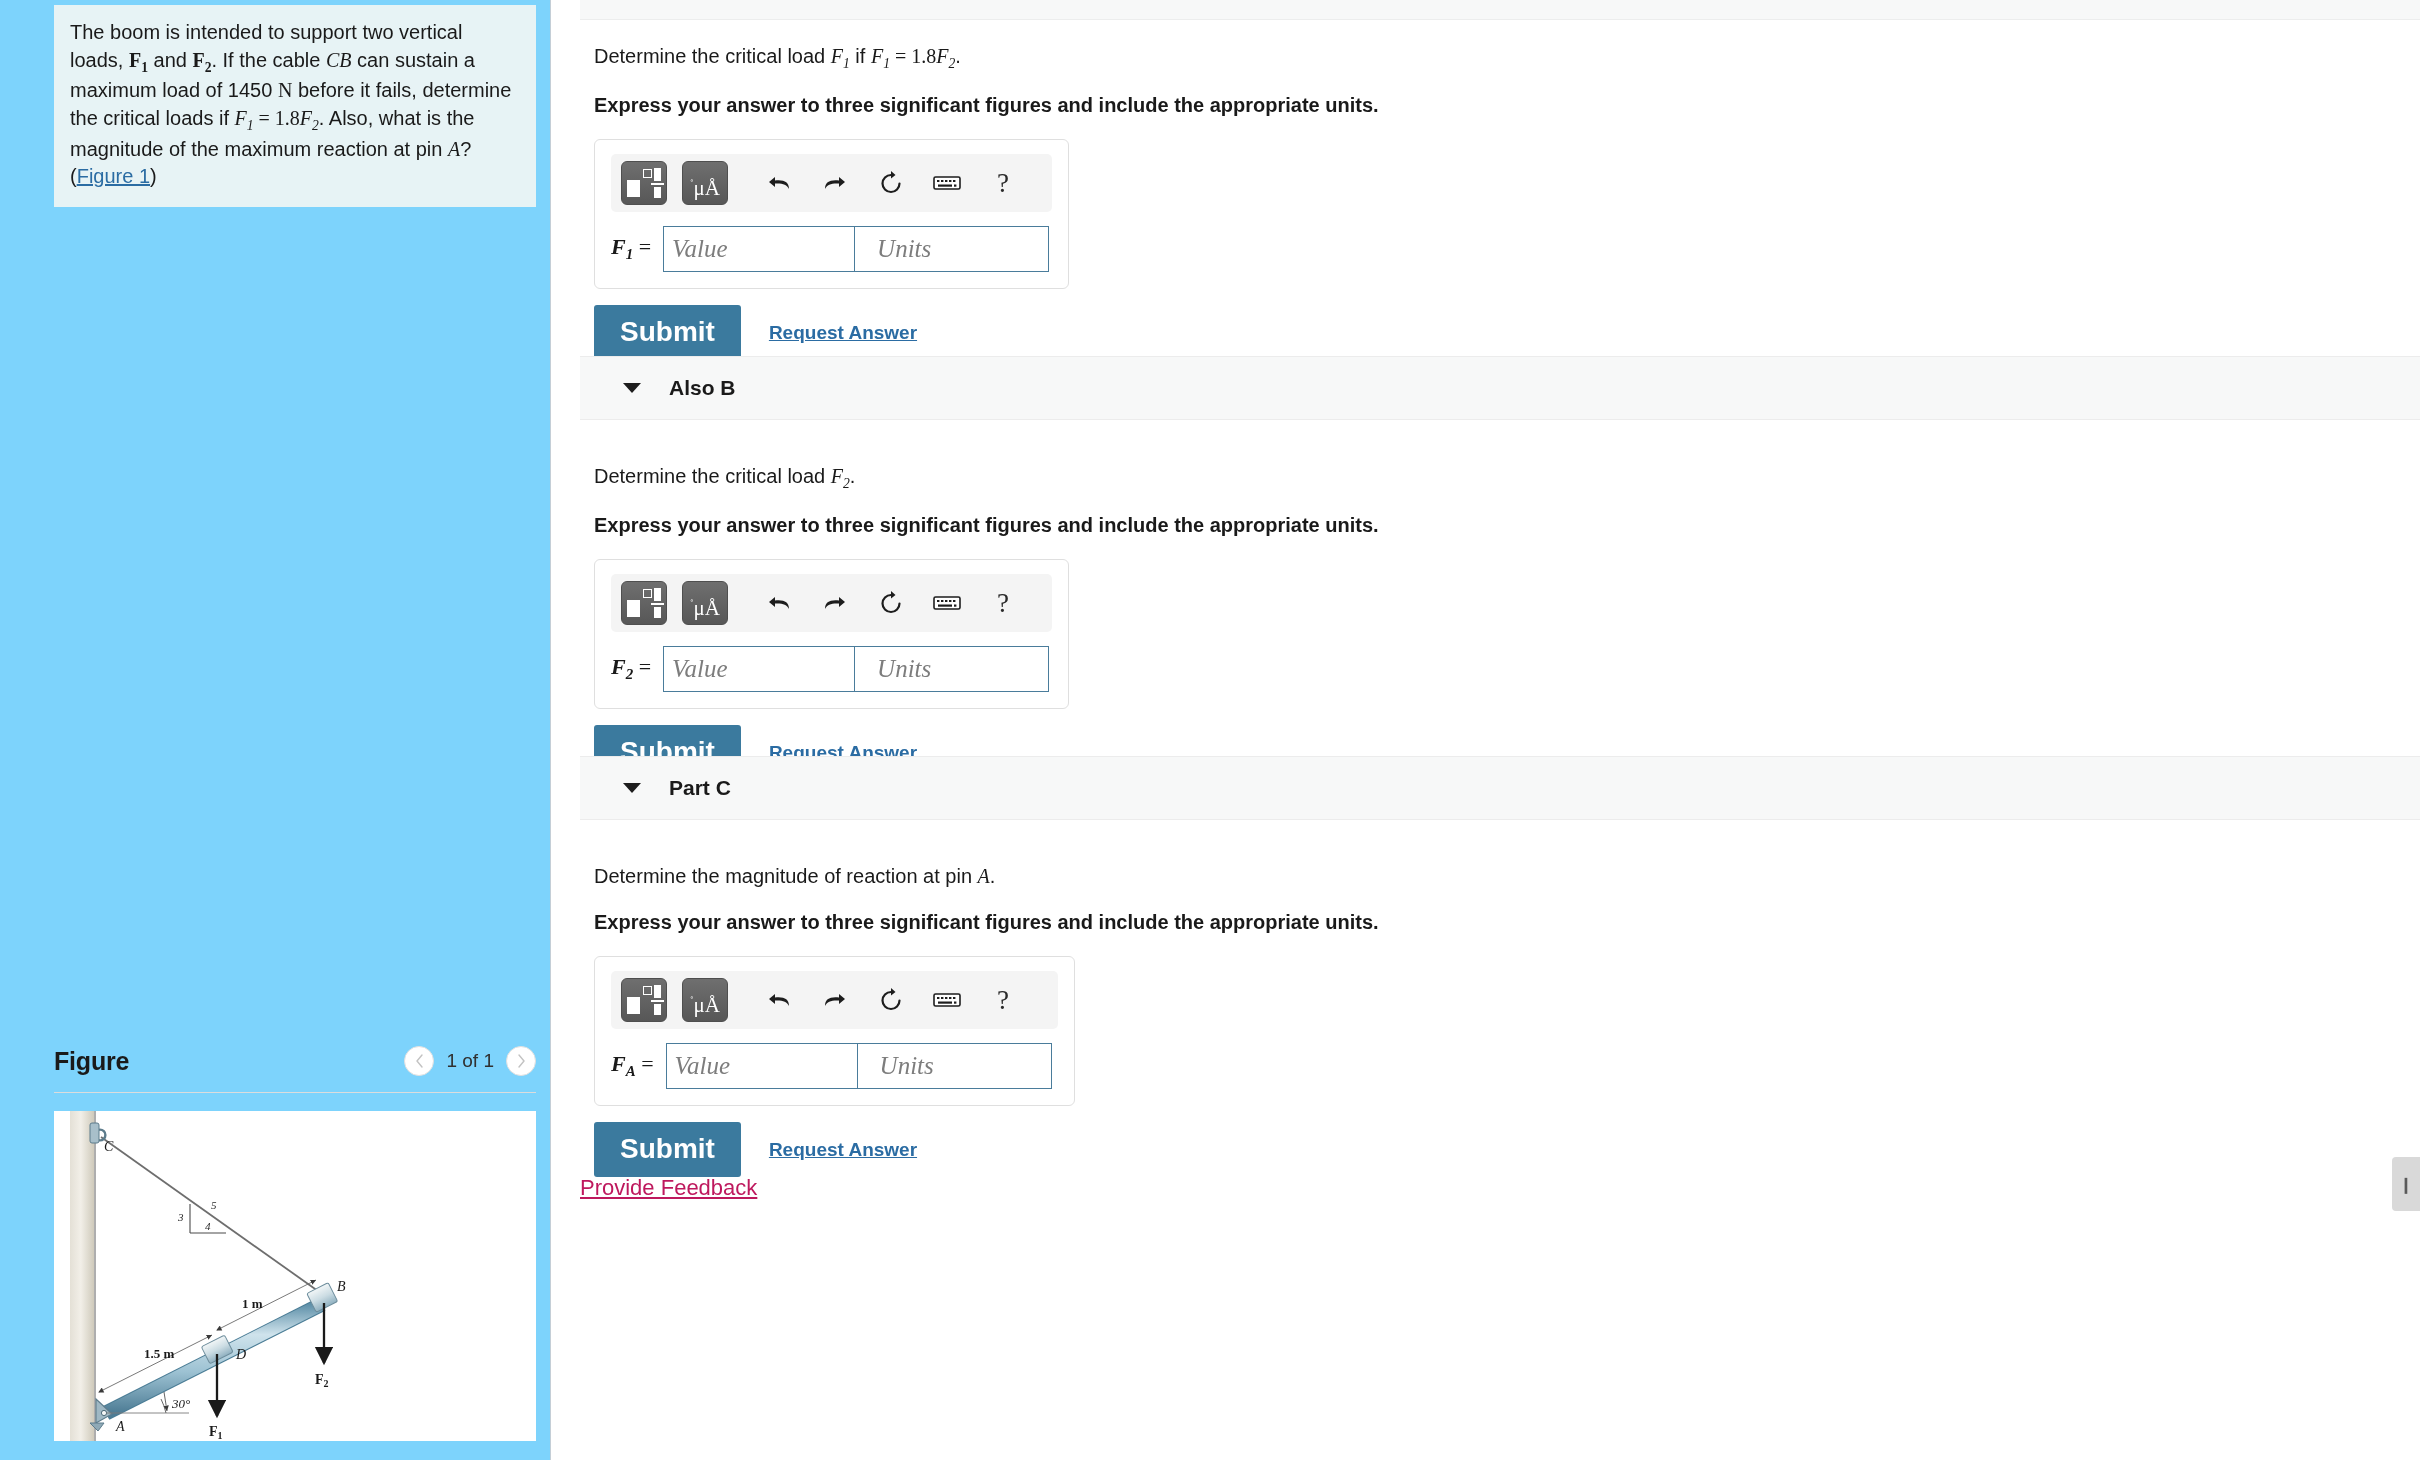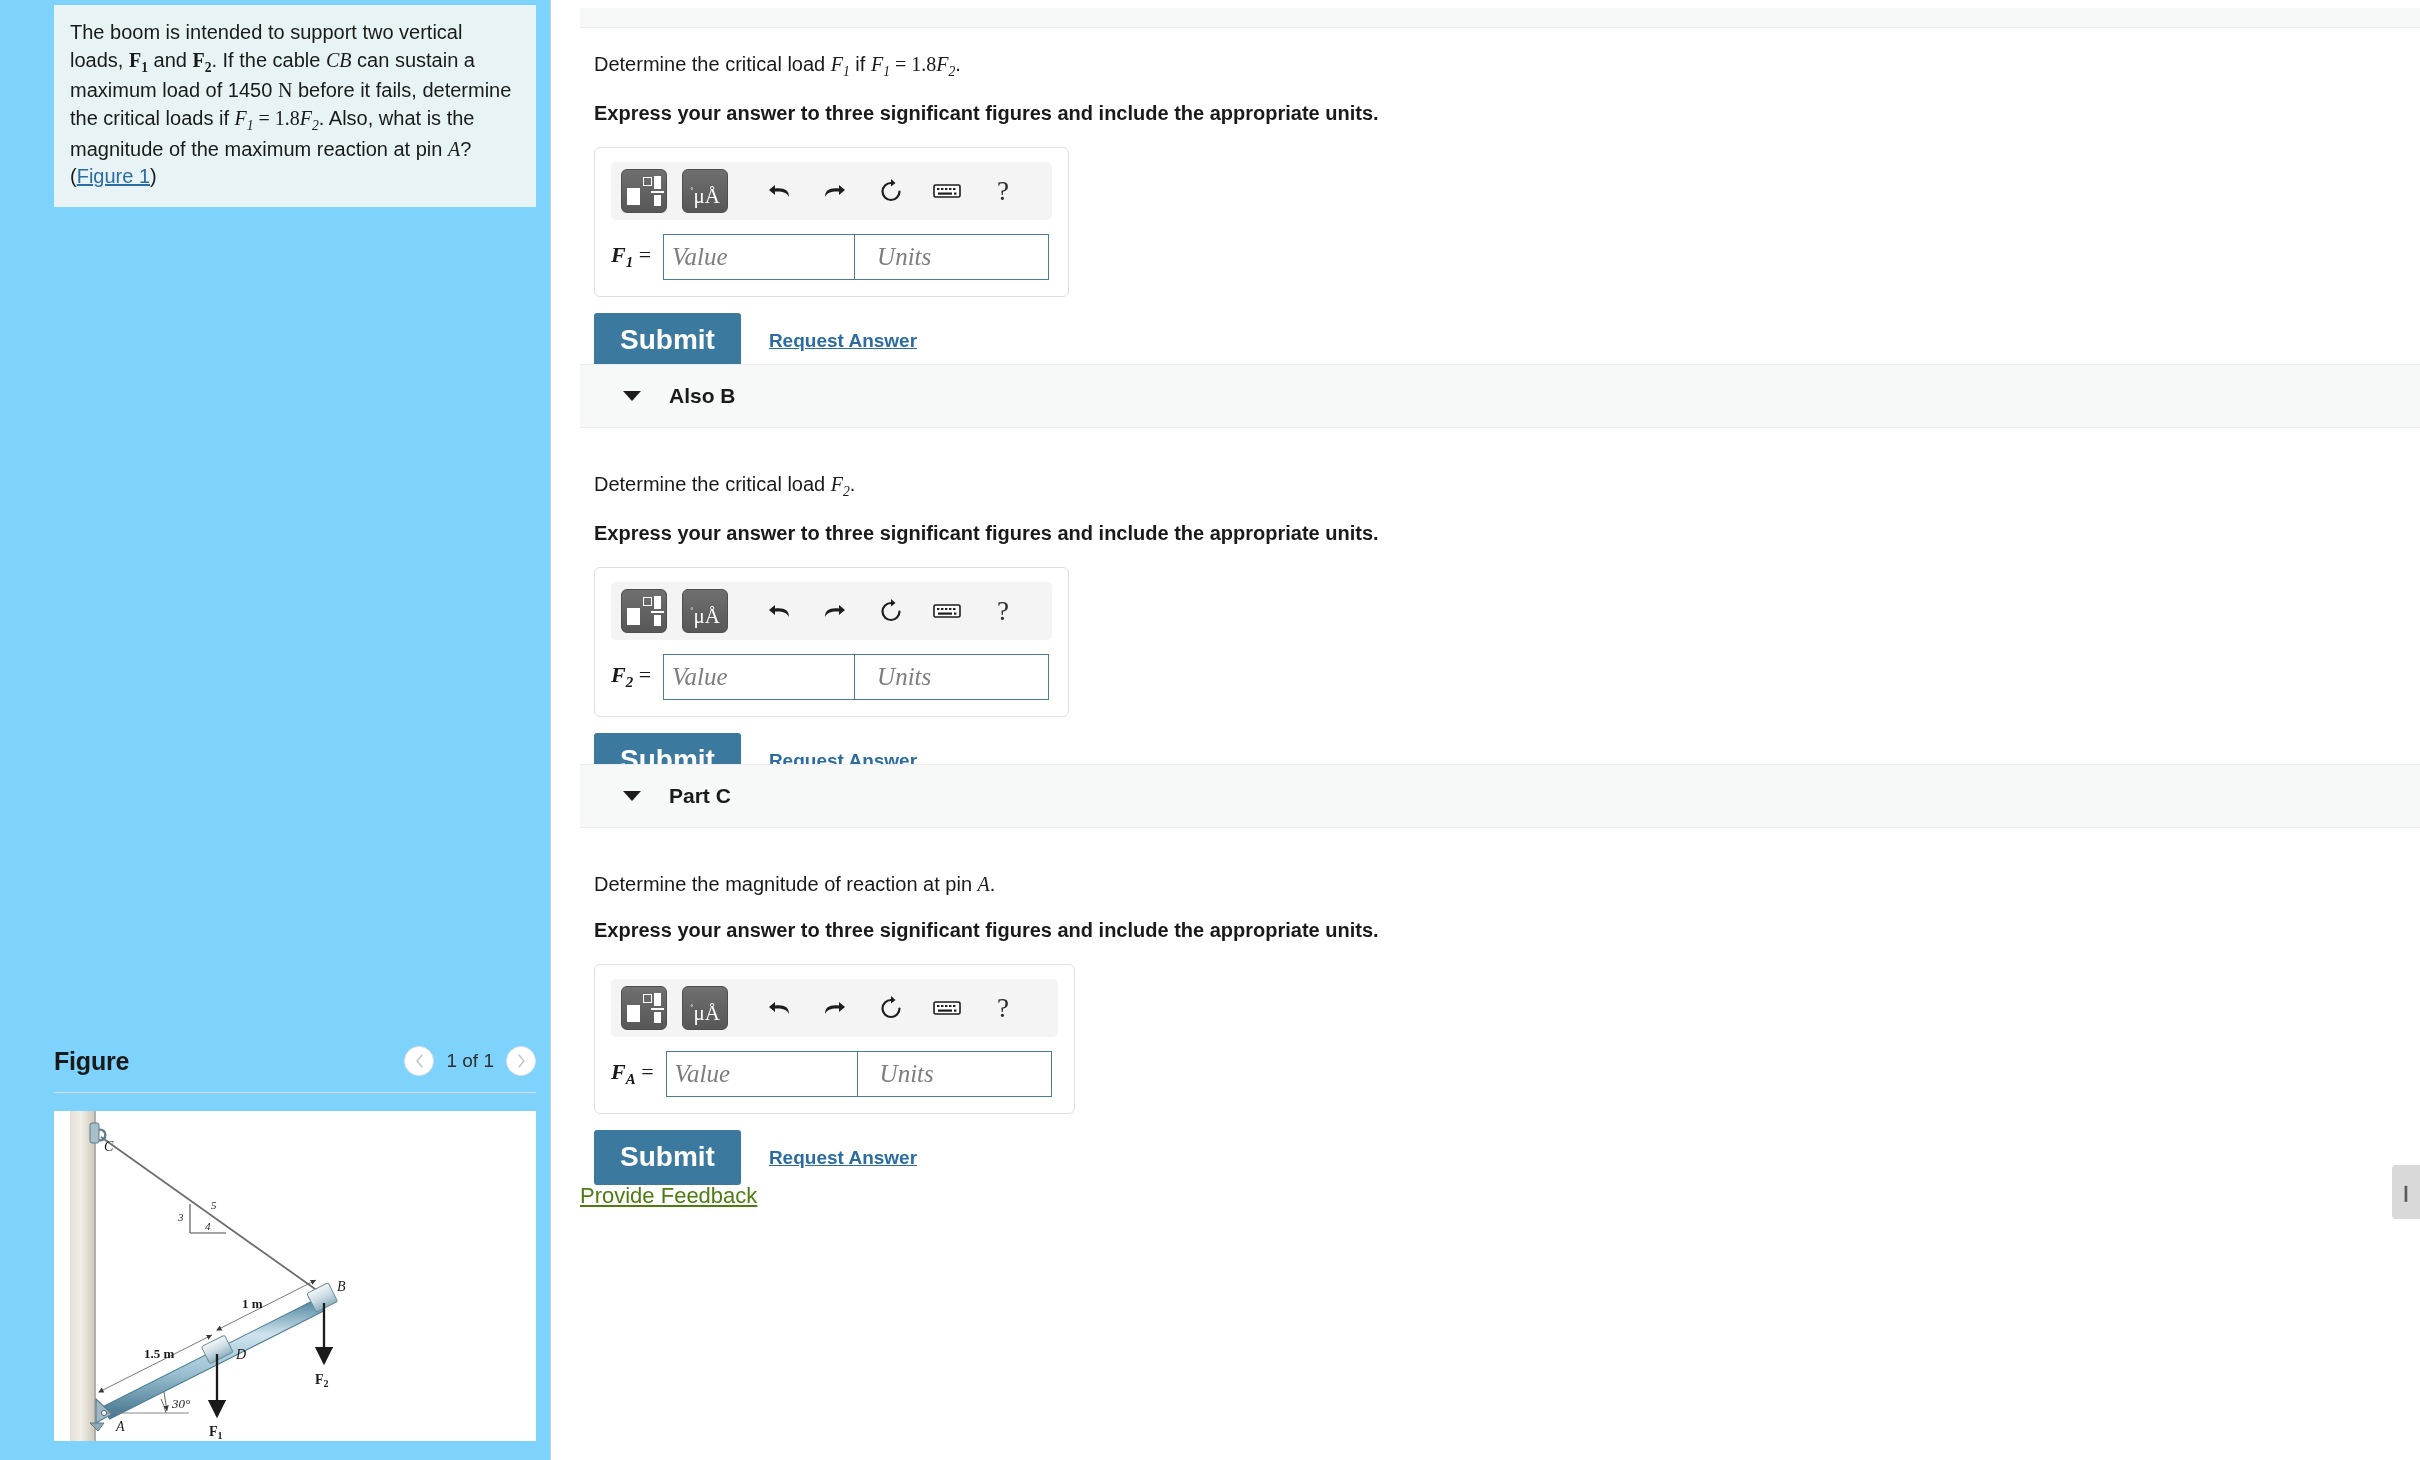--- a/index.html
+++ b/index.html
@@ -53,21 +53,21 @@
   }
   .fig-count { font-size: 19px; color: #303030; }
 
   .figure-canvas {
     position: relative; width: 482px; height: 330px; margin-top: 18px;
     background: #ffffff; overflow: hidden;
   }
 
   
   .main-col {
-    position: absolute; left: 552px; top: 8px; width: 1868px; height: 1110px;
+    position: absolute; left: 552px; top: 0; width: 1868px; height: 1110px;
     background: #ffffff;
   }
   .part-header-strip {
     position: absolute; left: 28px; top: 0; width: 1840px; height: 20px;
     background: #f7f8f8; border-bottom: 1px solid #eceded;
   }
   .part-bar {
     display: flex; align-items: center;
     height: 64px;
     background: #f7f8f8;
@@ -147,21 +147,21 @@
     font-size: 28px; font-weight: bold;
     padding: 11px 26px 12px 26px; border: none; border-radius: 3px;
     cursor: pointer;
   }
   .req-link {
     margin-left: 28px; color: #2b6ca3; font-size: 19px; font-weight: bold;
     text-decoration: underline; cursor: pointer;
   }
   .feedback-link {
     position: absolute; left: 28px; top: 1175px;
-    color: #4d7c0f; font-size: 22px; text-decoration: underline; cursor: pointer;
+    color: #be185d; font-size: 22px; text-decoration: underline; cursor: pointer;
   }
 
   
   .edge-tab {
     position: absolute; right: 0; top: 1157px;
     width: 28px; height: 54px; background: #d9d9d9;
     border-radius: 4px 0 0 4px;
     display: flex; align-items: center; justify-content: center;
     cursor: pointer;
   }

